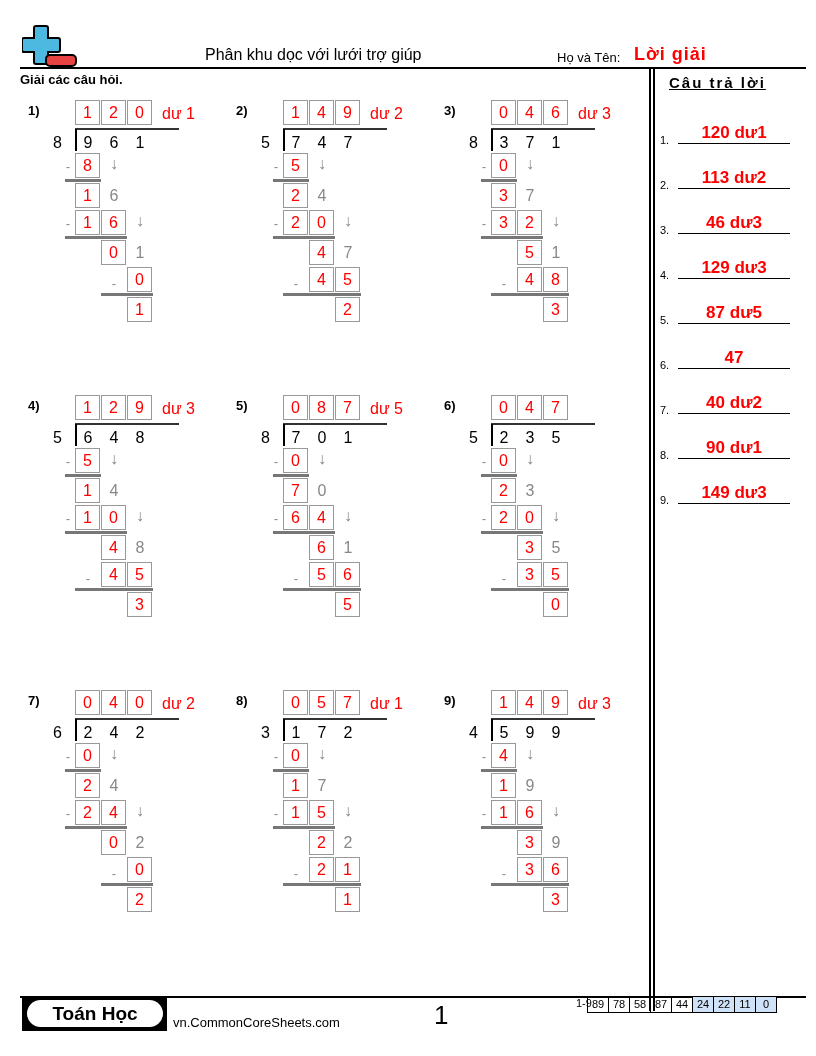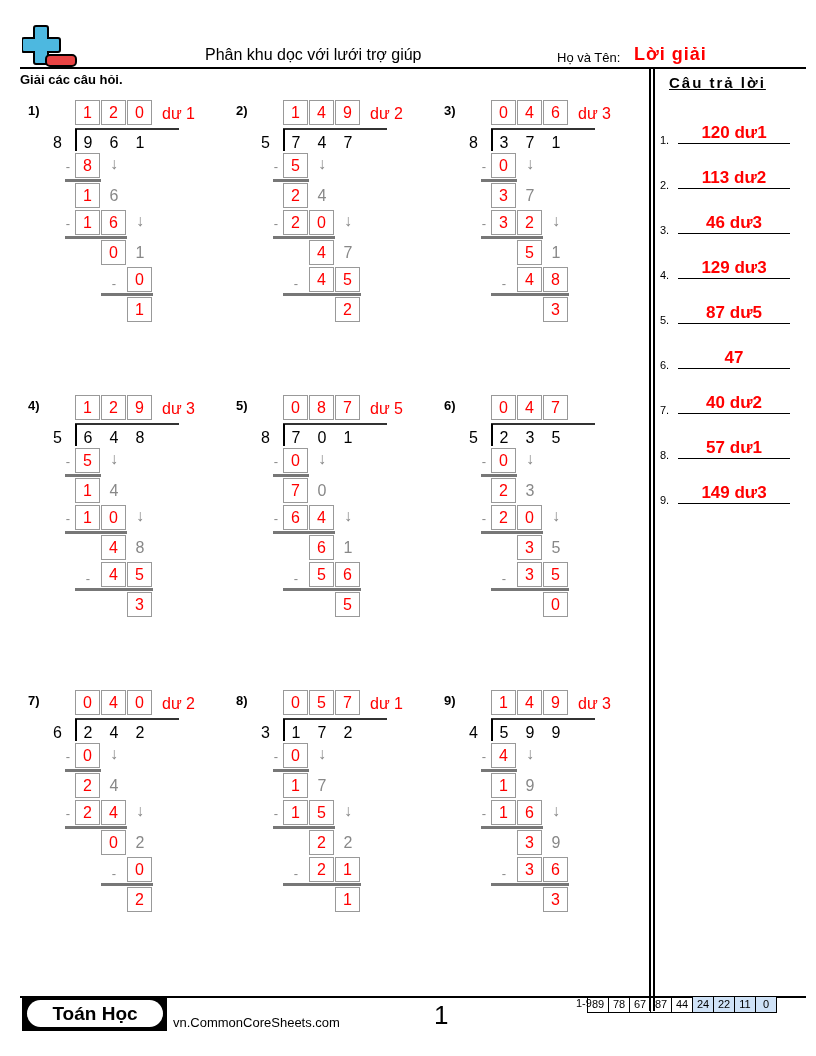--- a/index.html
+++ b/index.html
@@ -91,21 +91,21 @@
       <span class="ans-val">47</span>
     </div>
     <div class="ans-row" style="top: 378px;">
       <span class="ans-num">7.</span>
       <span class="ans-line"></span>
       <span class="ans-val">40 dư2</span>
     </div>
     <div class="ans-row" style="top: 423px;">
       <span class="ans-num">8.</span>
       <span class="ans-line"></span>
-      <span class="ans-val">57 dư1</span>
+      <span class="ans-val">90 dư1</span>
     </div>
     <div class="ans-row" style="top: 468px;">
       <span class="ans-num">9.</span>
       <span class="ans-line"></span>
       <span class="ans-val">149 dư3</span>
     </div>
   </div>
 
 <div id="problems">
     <div class="prob" style="left: 20px; top: 103px;">
@@ -392,21 +392,21 @@
   <div class="brand-pill">Toán Học</div>
 </div>
 <div class="site">vn.CommonCoreSheets.com</div>
 <div class="pagenum">1</div>
 <div class="score-label">1-9</div>
 <table class="score-table">
     <tbody>
       <tr id="scores">
         <td>89</td>
         <td>78</td>
-        <td>67</td>
+        <td>58</td>
         <td>87</td>
         <td>44</td>
         <td class="hl">24</td>
         <td class="hl">22</td>
         <td class="hl">11</td>
         <td class="hl">0</td>
       </tr>
     </tbody>
   </table>
 

